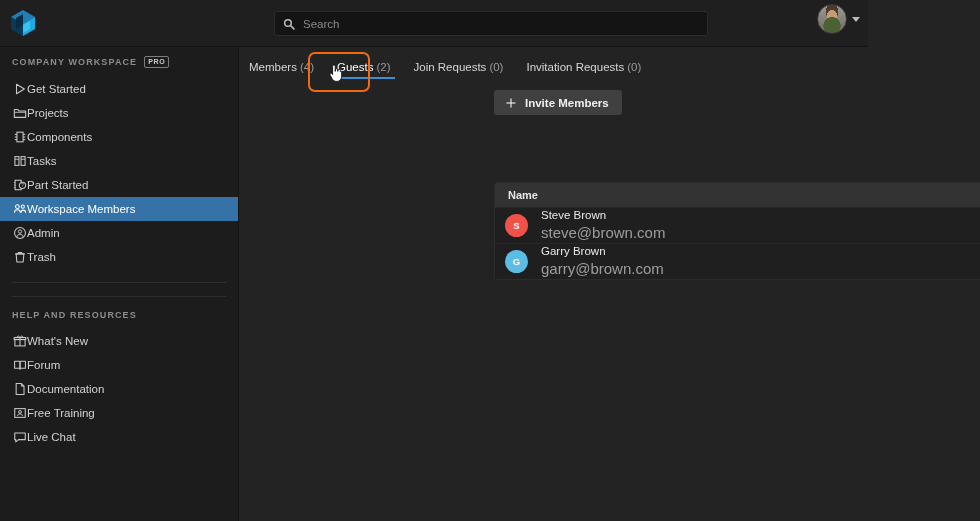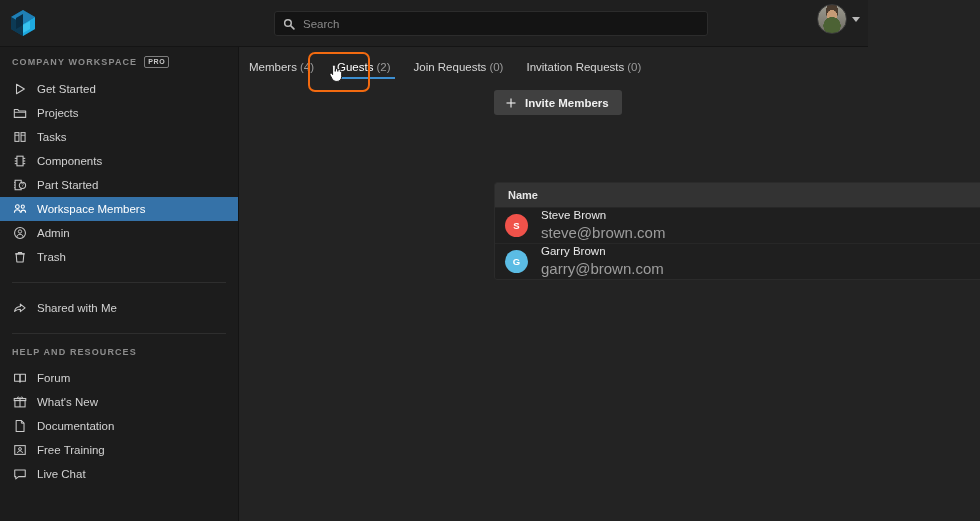--- a/index.html
+++ b/index.html
@@ -77,21 +77,21 @@
     text-transform: uppercase;
   }
   .pro-badge {
     font-size: 7px; font-weight: 700; letter-spacing: .6px;
     color: #c9c9c9; border: 1px solid #7d7d7d;
     border-radius: 2px; padding: 1px 3px 0 3px;
     line-height: 1.25;
   }
   .nav-item {
     height: 24px; display: flex; align-items: center;
-    padding-left: 13px; gap: 10px;
+    padding-left: 13px; gap: 0;
     color: #d2d2d2; font-size: 11.5px;
     cursor: pointer;
   }
   .nav-item.active { background: #3572a8; color: #fff; }
   .nav-icon { width: 14px; height: 14px; flex: 0 0 14px; display: block; }
   .divider { height: 1px; background: #2e2e2e; margin: 13px 12px 13px 12px; }
 
   
   .main { flex: 1; background: #232323; position: relative; min-width: 0; }
   .tabs {
@@ -216,41 +216,41 @@
       <div class="nav-item">
         <svg class="nav-icon" viewBox="0 0 16 16">
           <path d="M1.5 4h4l1.2 1.6h7.8v7.4h-13z" fill="none" stroke="#c9c9c9" stroke-width="1.2" stroke-linejoin="round"></path>
           <line x1="1.5" y1="7.2" x2="14.5" y2="7.2" stroke="#c9c9c9" stroke-width="1"></line>
         </svg>
         <span>Projects</span>
       </div>
 
       <div class="nav-item">
         <svg class="nav-icon" viewBox="0 0 16 16">
-          <rect x="2.2" y="3" width="4.6" height="10" fill="none" stroke="#c9c9c9" stroke-width="1.2"></rect>
-          <rect x="9.2" y="3" width="4.6" height="10" fill="none" stroke="#c9c9c9" stroke-width="1.2"></rect>
-          <line x1="2.2" y1="6" x2="6.8" y2="6" stroke="#c9c9c9" stroke-width="1"></line>
-          <line x1="9.2" y1="6" x2="13.8" y2="6" stroke="#c9c9c9" stroke-width="1"></line>
-        </svg>
-        <span>Tasks</span>
-      </div>
-
-      <div class="nav-item">
-        <svg class="nav-icon" viewBox="0 0 16 16">
           <rect x="4.5" y="2.5" width="7" height="11" fill="none" stroke="#c9c9c9" stroke-width="1.2"></rect>
           <line x1="2" y1="5" x2="4.5" y2="5" stroke="#c9c9c9" stroke-width="1.2"></line>
           <line x1="2" y1="8" x2="4.5" y2="8" stroke="#c9c9c9" stroke-width="1.2"></line>
           <line x1="2" y1="11" x2="4.5" y2="11" stroke="#c9c9c9" stroke-width="1.2"></line>
           <line x1="11.5" y1="5" x2="14" y2="5" stroke="#c9c9c9" stroke-width="1.2"></line>
           <line x1="11.5" y1="8" x2="14" y2="8" stroke="#c9c9c9" stroke-width="1.2"></line>
           <line x1="11.5" y1="11" x2="14" y2="11" stroke="#c9c9c9" stroke-width="1.2"></line>
         </svg>
         <span>Components</span>
       </div>
 
+      <div class="nav-item">
+        <svg class="nav-icon" viewBox="0 0 16 16">
+          <rect x="2.2" y="3" width="4.6" height="10" fill="none" stroke="#c9c9c9" stroke-width="1.2"></rect>
+          <rect x="9.2" y="3" width="4.6" height="10" fill="none" stroke="#c9c9c9" stroke-width="1.2"></rect>
+          <line x1="2.2" y1="6" x2="6.8" y2="6" stroke="#c9c9c9" stroke-width="1"></line>
+          <line x1="9.2" y1="6" x2="13.8" y2="6" stroke="#c9c9c9" stroke-width="1"></line>
+        </svg>
+        <span>Tasks</span>
+      </div>
+
 
       <div class="nav-item">
         <svg class="nav-icon" viewBox="0 0 16 16">
           <rect x="2.4" y="2.6" width="7" height="10.8" fill="none" stroke="#c9c9c9" stroke-width="1.2"></rect>
           <line x1="1.2" y1="5" x2="2.4" y2="5" stroke="#c9c9c9" stroke-width="1.1"></line>
           <line x1="1.2" y1="8" x2="2.4" y2="8" stroke="#c9c9c9" stroke-width="1.1"></line>
           <line x1="1.2" y1="11" x2="2.4" y2="11" stroke="#c9c9c9" stroke-width="1.1"></line>
           <circle cx="10.8" cy="8.4" r="3.6" fill="#1c1c1c" stroke="#c9c9c9" stroke-width="1.2"></circle>
           <text x="10.8" y="10.6" font-size="5.2" fill="#c9c9c9" text-anchor="middle" font-family="Liberation Sans">?</text>
         </svg>
@@ -280,50 +280,44 @@
         <svg class="nav-icon" viewBox="0 0 16 16">
           <path d="M3.6 4.4h8.8l-.8 9.2H4.4z" fill="none" stroke="#c9c9c9" stroke-width="1.2" stroke-linejoin="round"></path>
           <line x1="2.4" y1="4.4" x2="13.6" y2="4.4" stroke="#c9c9c9" stroke-width="1.2"></line>
           <path d="M6.2 4.4V2.8h3.6v1.6" fill="none" stroke="#c9c9c9" stroke-width="1.2"></path>
         </svg>
         <span>Trash</span>
       </div>
 
       <div class="divider"></div>
 
-      <div class="nav-item">
-        <svg class="nav-icon" viewBox="0 0 16 16">
-          <path d="M1.8 11.8c.6-3.6 3-5.4 6.6-5.6V3.5l5.4 4.3-5.4 4.3V9.4C5.8 9.5 3.4 10.2 1.8 11.8z" fill="none" stroke="#c9c9c9" stroke-width="1.2" stroke-linejoin="round"></path>
-        </svg>
-        <span>Shared with Me</span>
-      </div>
 
       <div class="divider"></div>
 
       <div class="section-title">
         <span>HELP AND RESOURCES</span>
-      </div>
-
-      <div class="nav-item">
-        <svg class="nav-icon" viewBox="0 0 16 16">
-          <path d="M1.8 3.6h5.4c.5 0 .8.3.8.8v8.2c0-.5-.3-.8-.8-.8H1.8z" fill="none" stroke="#c9c9c9" stroke-width="1.2" stroke-linejoin="round"></path>
-          <path d="M14.2 3.6H8.8c-.5 0-.8.3-.8.8v8.2c0-.5.3-.8.8-.8h5.4z" fill="none" stroke="#c9c9c9" stroke-width="1.2" stroke-linejoin="round"></path>
-        </svg>
-        <span>Forum</span>
       </div>
 
       <div class="nav-item">
         <svg class="nav-icon" viewBox="0 0 16 16">
           <rect x="2.2" y="6.2" width="11.6" height="7.4" fill="none" stroke="#c9c9c9" stroke-width="1.2"></rect>
           <rect x="1.4" y="4" width="13.2" height="2.4" fill="none" stroke="#c9c9c9" stroke-width="1.2"></rect>
           <line x1="8" y1="4" x2="8" y2="13.6" stroke="#c9c9c9" stroke-width="1.2"></line>
           <path d="M8 4C7 2 5 1.8 5 3.2c0 .6.8.8 3 .8z" fill="none" stroke="#c9c9c9" stroke-width="1"></path>
           <path d="M8 4c1-2 3-2.2 3-.8 0 .6-.8.8-3 .8z" fill="none" stroke="#c9c9c9" stroke-width="1"></path>
         </svg>
         <span>What's New</span>
+      </div>
+
+      <div class="nav-item">
+        <svg class="nav-icon" viewBox="0 0 16 16">
+          <path d="M1.8 3.6h5.4c.5 0 .8.3.8.8v8.2c0-.5-.3-.8-.8-.8H1.8z" fill="none" stroke="#c9c9c9" stroke-width="1.2" stroke-linejoin="round"></path>
+          <path d="M14.2 3.6H8.8c-.5 0-.8.3-.8.8v8.2c0-.5.3-.8.8-.8h5.4z" fill="none" stroke="#c9c9c9" stroke-width="1.2" stroke-linejoin="round"></path>
+        </svg>
+        <span>Forum</span>
       </div>
 
       <div class="nav-item">
         <svg class="nav-icon" viewBox="0 0 16 16">
           <path d="M3.6 1.8h6l3 3v9.4h-9z" fill="none" stroke="#c9c9c9" stroke-width="1.2" stroke-linejoin="round"></path>
           <path d="M9.6 1.8v3h3" fill="none" stroke="#c9c9c9" stroke-width="1.1"></path>
         </svg>
         <span>Documentation</span>
       </div>
 

